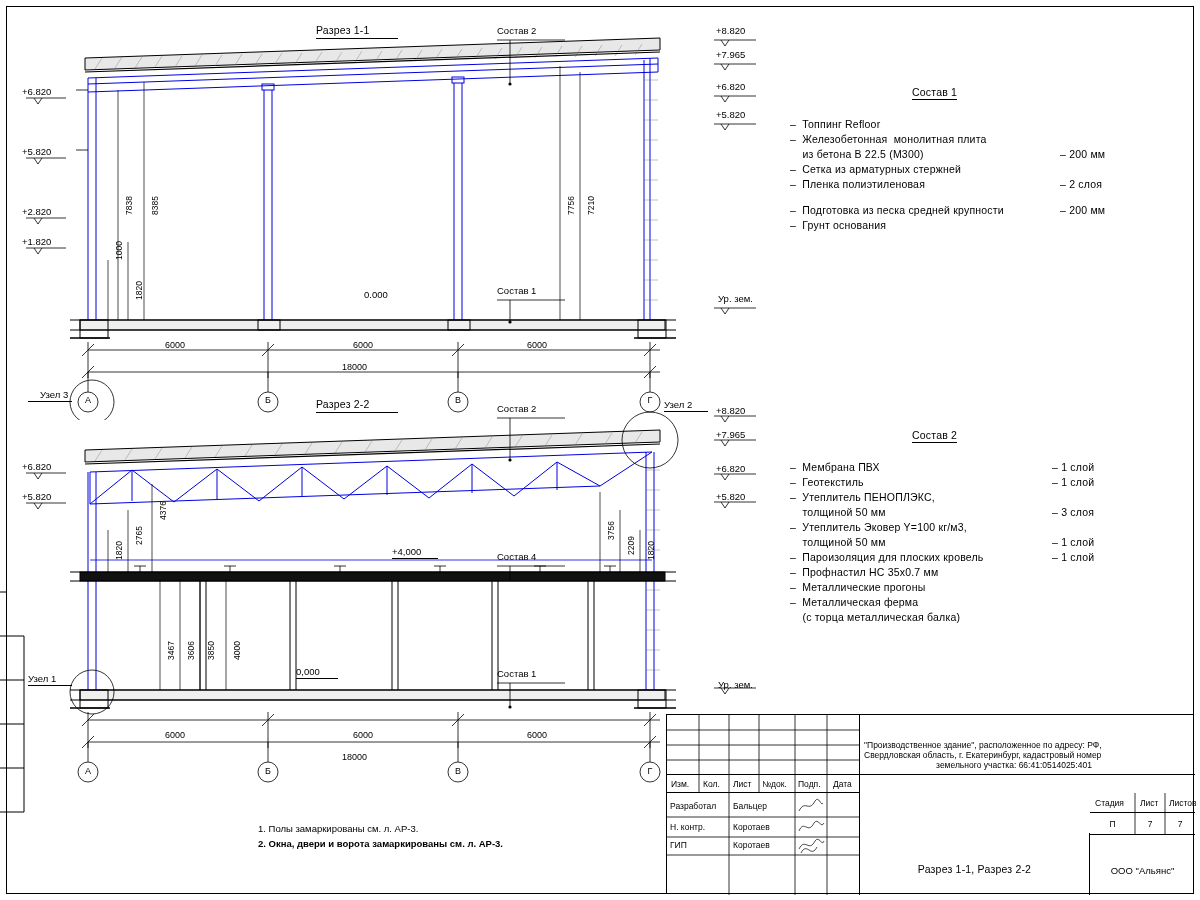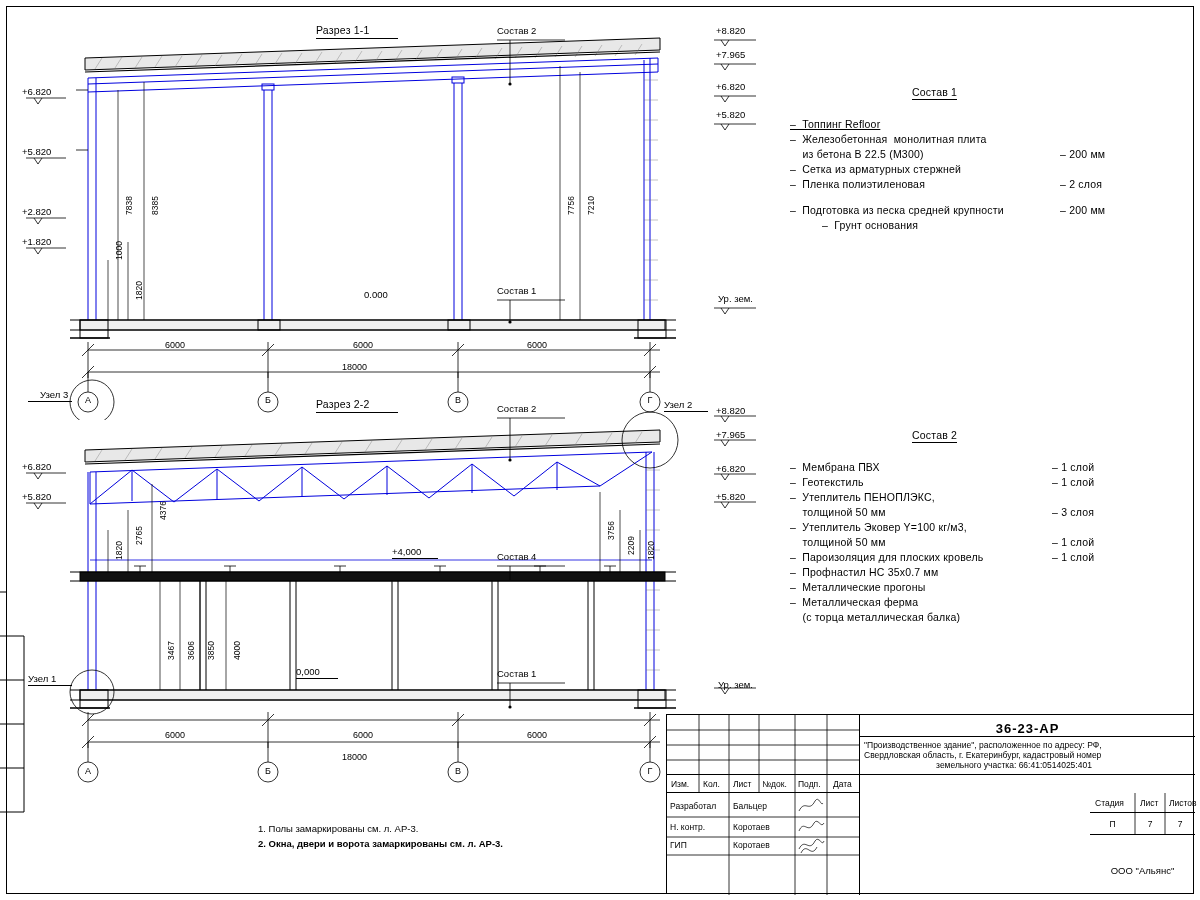--- a/index.html
+++ b/index.html
@@ -481,21 +481,21 @@
 
   <div class="abs txt-s" style="left:664px;top:399px;">Узел 2</div>
   <div class="abs" style="left:664px;top:411px;width:44px;border-bottom:1px solid #000;"></div>
   <div class="abs txt-s" style="left:28px;top:673px;">Узел 1</div>
   <div class="abs" style="left:28px;top:685px;width:44px;border-bottom:1px solid #000;"></div>
 
   <div class="abs" style="left:790px;top:82px;">
     <div class="txt" style="margin-left:122px;display:inline-block;border-bottom:1px solid #000;padding-bottom:1px;">Состав 1</div>
     <div style="margin-top:18px;">
       <div style="display:flex;">
-          <div class="txt" style="width:270px;text-decoration:underline;">–  Топпинг Refloor</div>
+          <div class="txt" style="width:270px;">–  Топпинг Refloor</div>
           <div class="txt"></div>
         </div>
       <div style="display:flex;margin-top:3px;">
           <div class="txt" style="width:270px;">–  Железобетонная  монолитная плита</div>
           <div class="txt"></div>
         </div>
       <div style="display:flex;margin-top:3px;">
           <div class="txt" style="width:270px;">    из бетона В 22.5 (М300)</div>
           <div class="txt">– 200 мм</div>
         </div>
@@ -505,21 +505,21 @@
         </div>
       <div style="display:flex;margin-top:3px;">
           <div class="txt" style="width:270px;">–  Пленка полиэтиленовая</div>
           <div class="txt">– 2 слоя</div>
         </div>
       <div style="display:flex;margin-top:14px;">
           <div class="txt" style="width:270px;">–  Подготовка из песка средней крупности</div>
           <div class="txt">– 200 мм</div>
         </div>
       <div style="display:flex;margin-top:3px;">
-          <div class="txt" style="width:270px;margin-left:32px;">–  Грунт основания</div>
+          <div class="txt" style="width:270px;">–  Грунт основания</div>
           <div class="txt"></div>
         </div>
     </div>
   </div>
 
   <div class="abs" style="left:790px;top:425px;">
     <div class="txt" style="margin-left:122px;display:inline-block;border-bottom:1px solid #000;padding-bottom:1px;">Состав 2</div>
     <div style="margin-top:18px;">
       <div style="display:flex;">
           <div class="txt" style="width:262px;">–  Мембрана ПВХ</div>
@@ -581,23 +581,20 @@
           <line x1="0" y1="45" x2="193" y2="45"></line>
           <line x1="32" y1="0" x2="32" y2="60"></line>
           <line x1="62" y1="0" x2="62" y2="60"></line>
           <line x1="92" y1="0" x2="92" y2="60"></line>
           <line x1="128" y1="0" x2="128" y2="60"></line>
           <line x1="160" y1="0" x2="160" y2="60"></line>
         </g>
       </svg>
     </div>
 
-    <div class="abs ctr" style="left:193px;top:0;width:335px;height:22px;border-bottom:1.2px solid #000;box-sizing:border-box;padding-top:4px;">
-      <span class="txt-b" style="font-size:13px;letter-spacing:1px;">36-23-АР</span>
-    </div>
     <div class="abs" style="left:193px;top:22px;width:335px;height:38px;border-bottom:1.2px solid #000;box-sizing:border-box;padding:3px 4px 0 4px;">
       <div class="txt-xs ital">"Производственное здание", расположенное по адресу: РФ,</div>
       <div class="txt-xs ital">Свердловская область, г. Екатеринбург, кадастровый номер</div>
       <div class="txt-xs ital ctr" style="width:300px;">земельного участка: 66:41:0514025:401</div>
     </div>
 
     <div class="abs" style="left:0;top:60px;width:193px;height:18px;border-right:1.2px solid #000;border-bottom:1.2px solid #000;box-sizing:border-box;">
       <svg class="abs" style="left:0;top:0;" width="193" height="18">
         <g stroke="#000" stroke-width="0.8">
           <line x1="32" y1="0" x2="32" y2="18"></line>
@@ -636,20 +633,23 @@
       <svg class="abs" style="left:128px;top:0;" width="32" height="102">
         <g stroke="#000" fill="none" stroke-width="0.7">
           <path d="M4,18 C10,6 14,20 20,8 C24,2 26,14 28,10"></path>
           <path d="M4,38 C9,26 13,42 19,30 C23,24 26,36 29,30"></path>
           <path d="M4,56 C10,44 14,60 20,48 C24,42 27,54 29,48"></path>
           <path d="M6,60 C12,48 16,66 22,54"></path>
         </g>
       </svg>
     </div>
 
+    <div class="abs ctr" style="left:193px;top:118px;width:230px;height:62px;border-right:1.2px solid #000;box-sizing:border-box;padding-top:26px;">
+      <span class="txt">Разрез 1-1, Разрез 2-2</span>
+    </div>
 
     <div class="abs" style="left:423px;top:78px;width:105px;height:20px;border-bottom:1.2px solid #000;box-sizing:border-box;">
       <svg class="abs" style="left:0;top:0;" width="105" height="20">
         <g stroke="#000" stroke-width="0.8">
             <line x1="45" y1="0" x2="45" y2="20"></line>
             <line x1="75" y1="0" x2="75" y2="20"></line>
           </g>
       </svg>
       <div class="abs txt-xs" style="left:5px;top:5px;">Стадия</div>
       <div class="abs txt-xs" style="left:50px;top:5px;">Лист</div>

